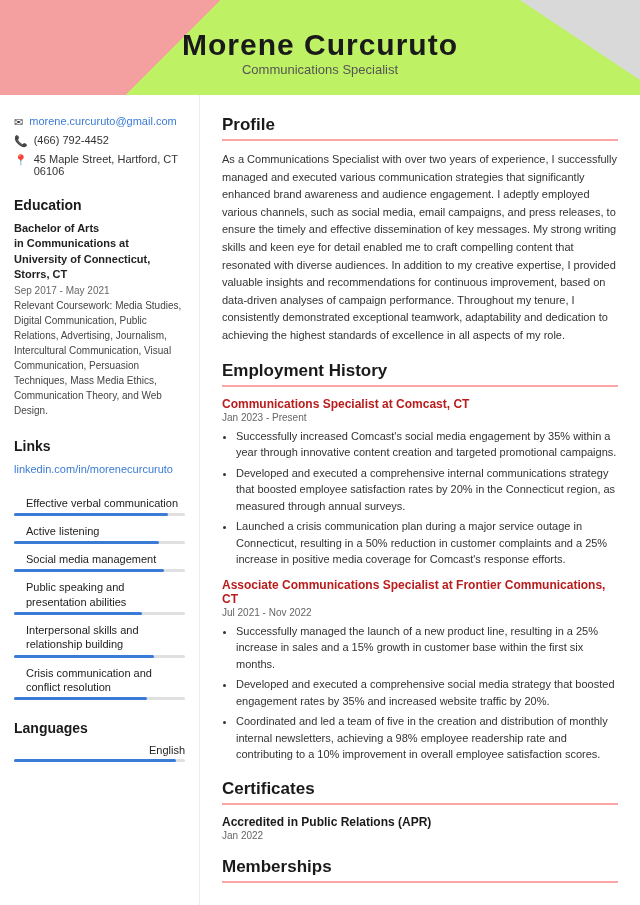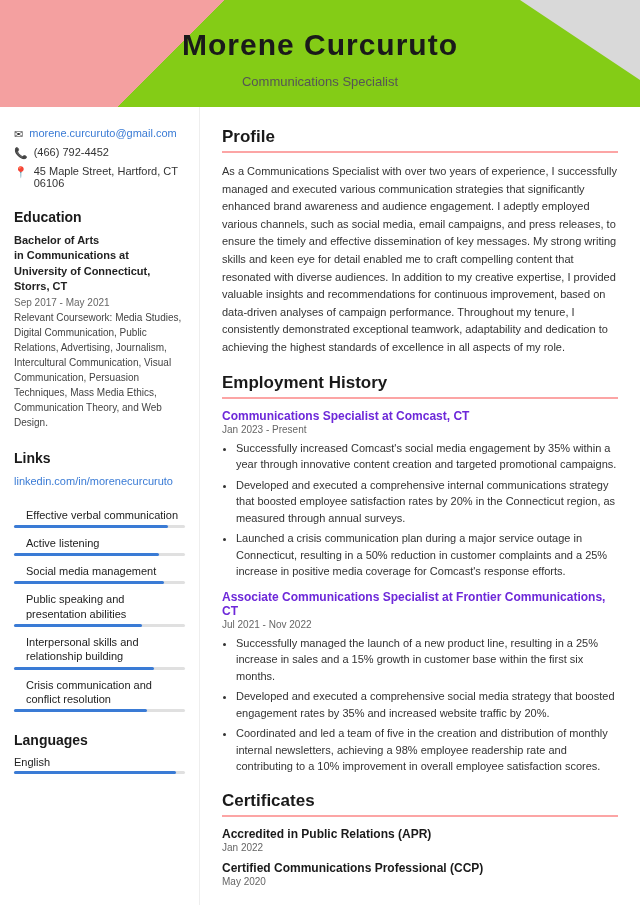--- a/index.html
+++ b/index.html
@@ -10,21 +10,21 @@
       background: #fff;
       font-size: 12px;
       color: #222;
     }
 
     
     .header {
       position: relative;
       text-align: center;
       padding: 28px 20px 18px;
-      background: #84cc16;
+      background: #bef264;
       overflow: hidden;
     }
     .header::before {
       content: '';
       position: absolute;
       top: 0; left: 0;
       width: 100%; height: 100%;
       background: linear-gradient(135deg, #f4a0a0 0%, #f4a0a0 30%, transparent 30%);
       z-index: 0;
     }
@@ -44,21 +44,21 @@
       font-size: 30px;
       font-weight: bold;
       color: #1a1a1a;
       letter-spacing: 1px;
     }
     .header .subtitle {
       position: relative;
       z-index: 1;
       font-size: 13px;
       color: #555;
-      margin-top: 12px;
+      margin-top: 0;
     }
 
     
     .main-layout {
       display: flex;
       width: 100%;
     }
 
     
     .sidebar {
@@ -142,20 +142,21 @@
     .skill-bar-fill {
       height: 3px;
       background: #3a7bd5;
       border-radius: 2px;
     }
 
     .lang-item {
       font-size: 11px;
       color: #222;
       margin-bottom: 4px;
+      text-align: right;
     }
     .lang-bar-bg {
       height: 3px;
       background: #e0e0e0;
       border-radius: 2px;
       margin-top: 3px;
     }
     .lang-bar-fill {
       height: 3px;
       background: #3a7bd5;
@@ -183,21 +184,21 @@
 
     .profile-text {
       font-size: 11px;
       color: #333;
       line-height: 1.6;
     }
 
     .job-title {
       font-weight: bold;
       font-size: 12px;
-      color: #6d28d9;
+      color: #b91c1c;
       margin-bottom: 1px;
     }
     .job-date {
       font-size: 10px;
       color: #666;
       margin-bottom: 5px;
     }
     .job-bullets {
       padding-left: 14px;
       margin-bottom: 10px;
@@ -347,22 +348,18 @@
           </ul>
   </div>
       </div>
 
     <div class="section-title">Certificates</div>
     <div id="certs-list">
         <div>
     <div class="cert-title">Accredited in Public Relations (APR)</div>
     <div class="cert-date">Jan 2022</div>
   </div>
-        <div>
-    <div class="cert-title">Certified Communications Professional (CCP)</div>
-    <div class="cert-date">May 2020</div>
-  </div>
       </div>
 
     <div class="section-title">Memberships</div>
 
   </div>
 </div>
 
 </body></html>

